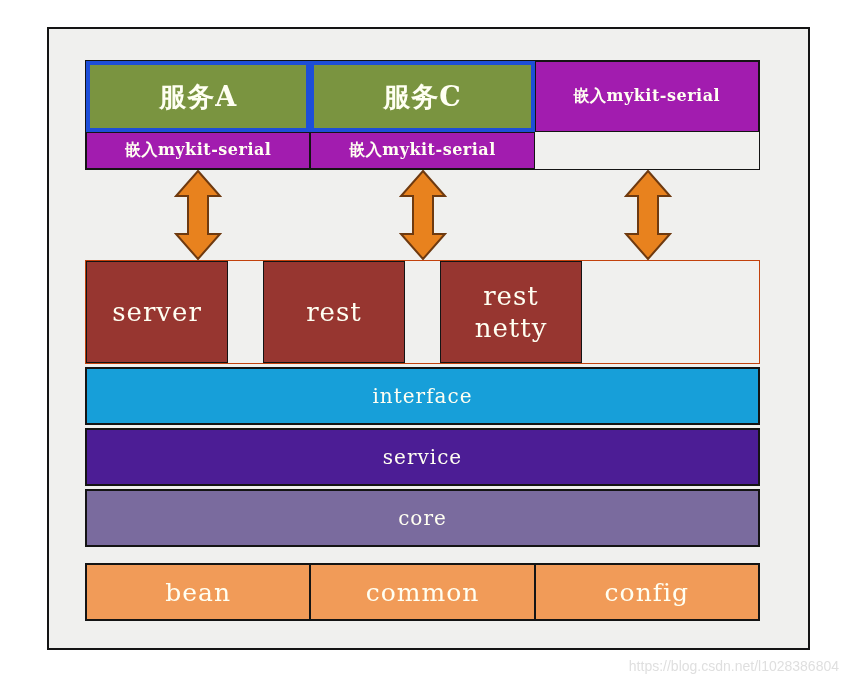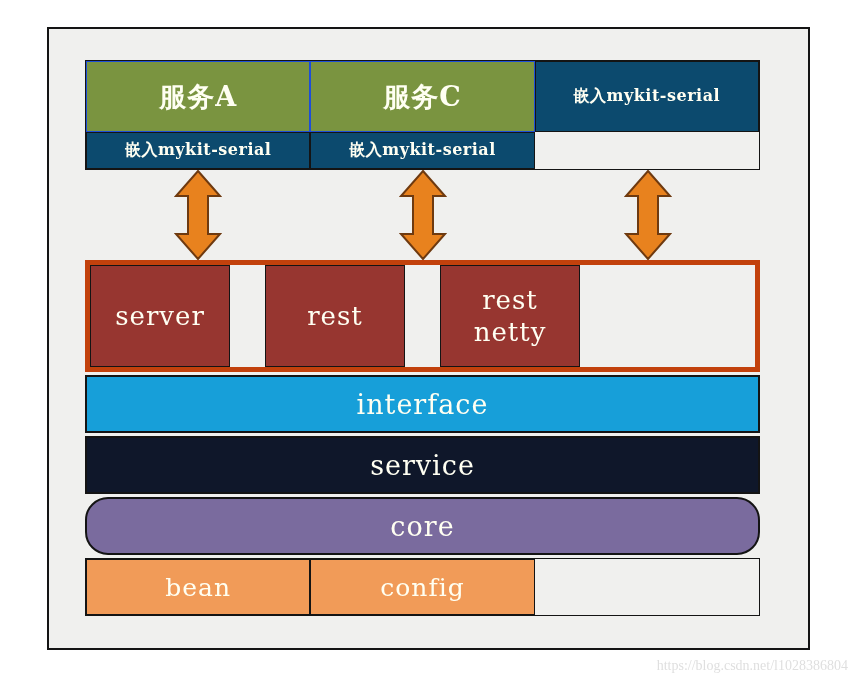--- a/index.html
+++ b/index.html
@@ -24,89 +24,89 @@
   }
   
   .top-grid{
     display:grid;
     grid-template-columns:1fr 1fr 1fr;
     grid-template-rows:71px 37px;
     border:1px solid #141414;
   }
   .svc-cell{
     background:#7a9440;
-    border:1px solid #1d4ed8;
+    border:4px solid #1d4ed8;
     display:flex;align-items:center;justify-content:center;
     color:#fffff2;font-size:27px;font-weight:bold;
     letter-spacing:1px;
   }
   .sub-cell{
-    background:#0c4a6e;
+    background:#a21caf;
     border:1px solid #141414;
     display:flex;align-items:center;justify-content:center;
     color:#fffff2;font-size:16px;font-weight:bold;
     letter-spacing:.5px;
   }
   
   .arrow-zone{
     display:grid;
     grid-template-columns:1fr 1fr 1fr;
     height:90px;
   }
   .arrow-slot{display:flex;align-items:center;justify-content:center;}
   
   .access-grid{
     display:grid;
     grid-template-columns:1fr 1fr 1fr 1fr;
     height:102px;
-    border:5px solid #c2410c;
+    border:1px solid #c2410c;
     gap:35px;
   }
   .access-cell{
     background:#973630;
     border:1px solid #141414;
     display:flex;align-items:center;justify-content:center;
     color:#fffff2;font-size:26px;
     letter-spacing:1px;
     text-align:center;
     white-space:pre-line;
     line-height:1.25;
   }
   .layer-row{
     height:54px;
     margin-top:3px;
     border:2px solid #141414;
     display:flex;align-items:center;justify-content:center;
-    color:#fffff2;font-size:27px;
+    color:#fffff2;font-size:20px;
     letter-spacing:1px;
   }
   .layer-interface{background:#179fd9;}
-  .layer-service{background:#0f172a;}
-  .layer-core{background:#7a6b9e;border-radius:23px;}
+  .layer-service{background:#4c1d95;}
+  .layer-core{background:#7a6b9e;}
   .base-grid{
     display:grid;
     grid-template-columns:1fr 1fr 1fr;
     height:56px;
-    margin-top:3px;
+    margin-top:16px;
     border:1px solid #141414;
   }
   .base-cell{
     background:#f19b58;
     border:1px solid #141414;
     display:flex;align-items:center;justify-content:center;
     color:#fffff2;font-size:25px;
     letter-spacing:1px;
   }
   
   .watermark{
     position:absolute;
-    right:3px;bottom:8px;
+    right:12px;bottom:8px;
     color:#dfdfdf;
     font-size:14px;
-    font-family:Liberation Serif, serif;
+    font-family:Liberation Sans, sans-serif;
     margin-left:48px;
   }
 </style>
 </head>
 <body>
 
 <div class="canvas">
   <div class="panel">
     <div class="content">
 
@@ -142,20 +142,21 @@
         <div class="access-cell">rest
 netty</div>
       </div>
 
       <div class="layer-row layer-interface">interface</div>
       <div class="layer-row layer-service">service</div>
       <div class="layer-row layer-core">core</div>
 
       <div class="base-grid">
         <div class="base-cell">bean</div>
+        <div class="base-cell">common</div>
         <div class="base-cell">config</div>
       </div>
 
     </div>
   </div>
 
   <div class="watermark">https://blog.csdn.net/l1028386804</div>
 </div>
 
 </body></html>

